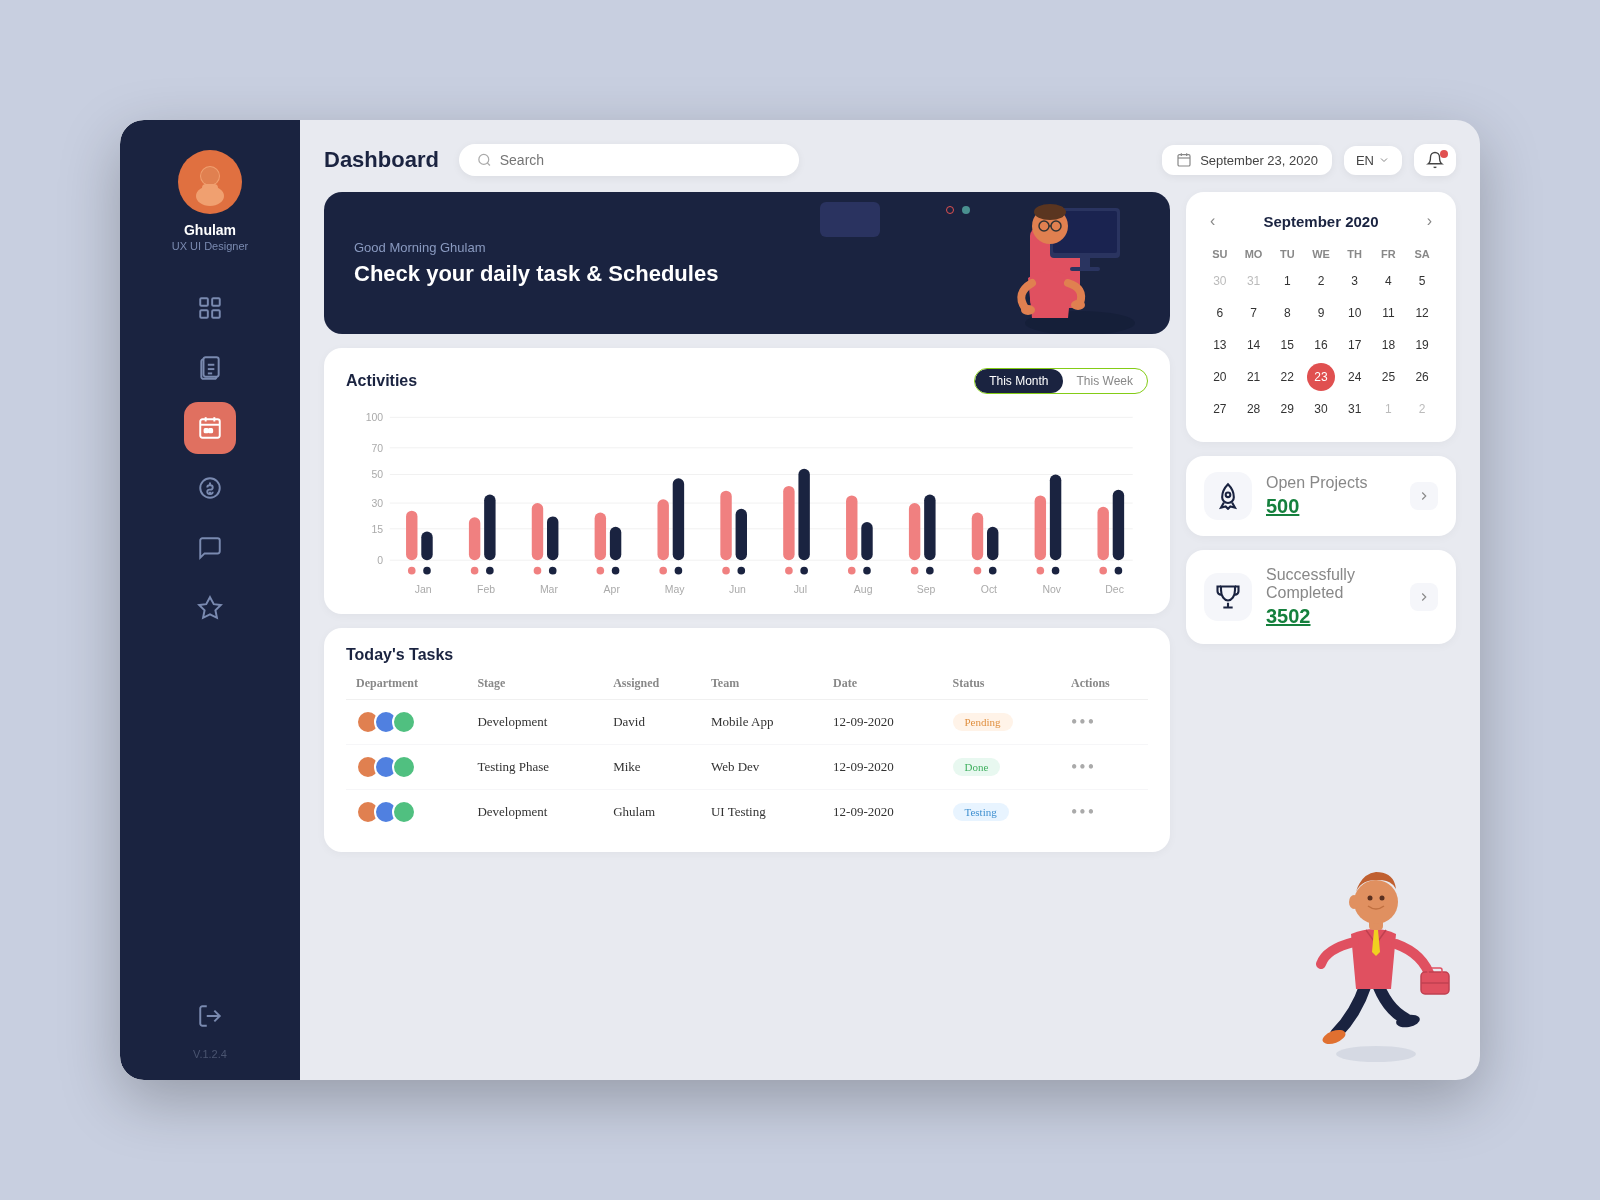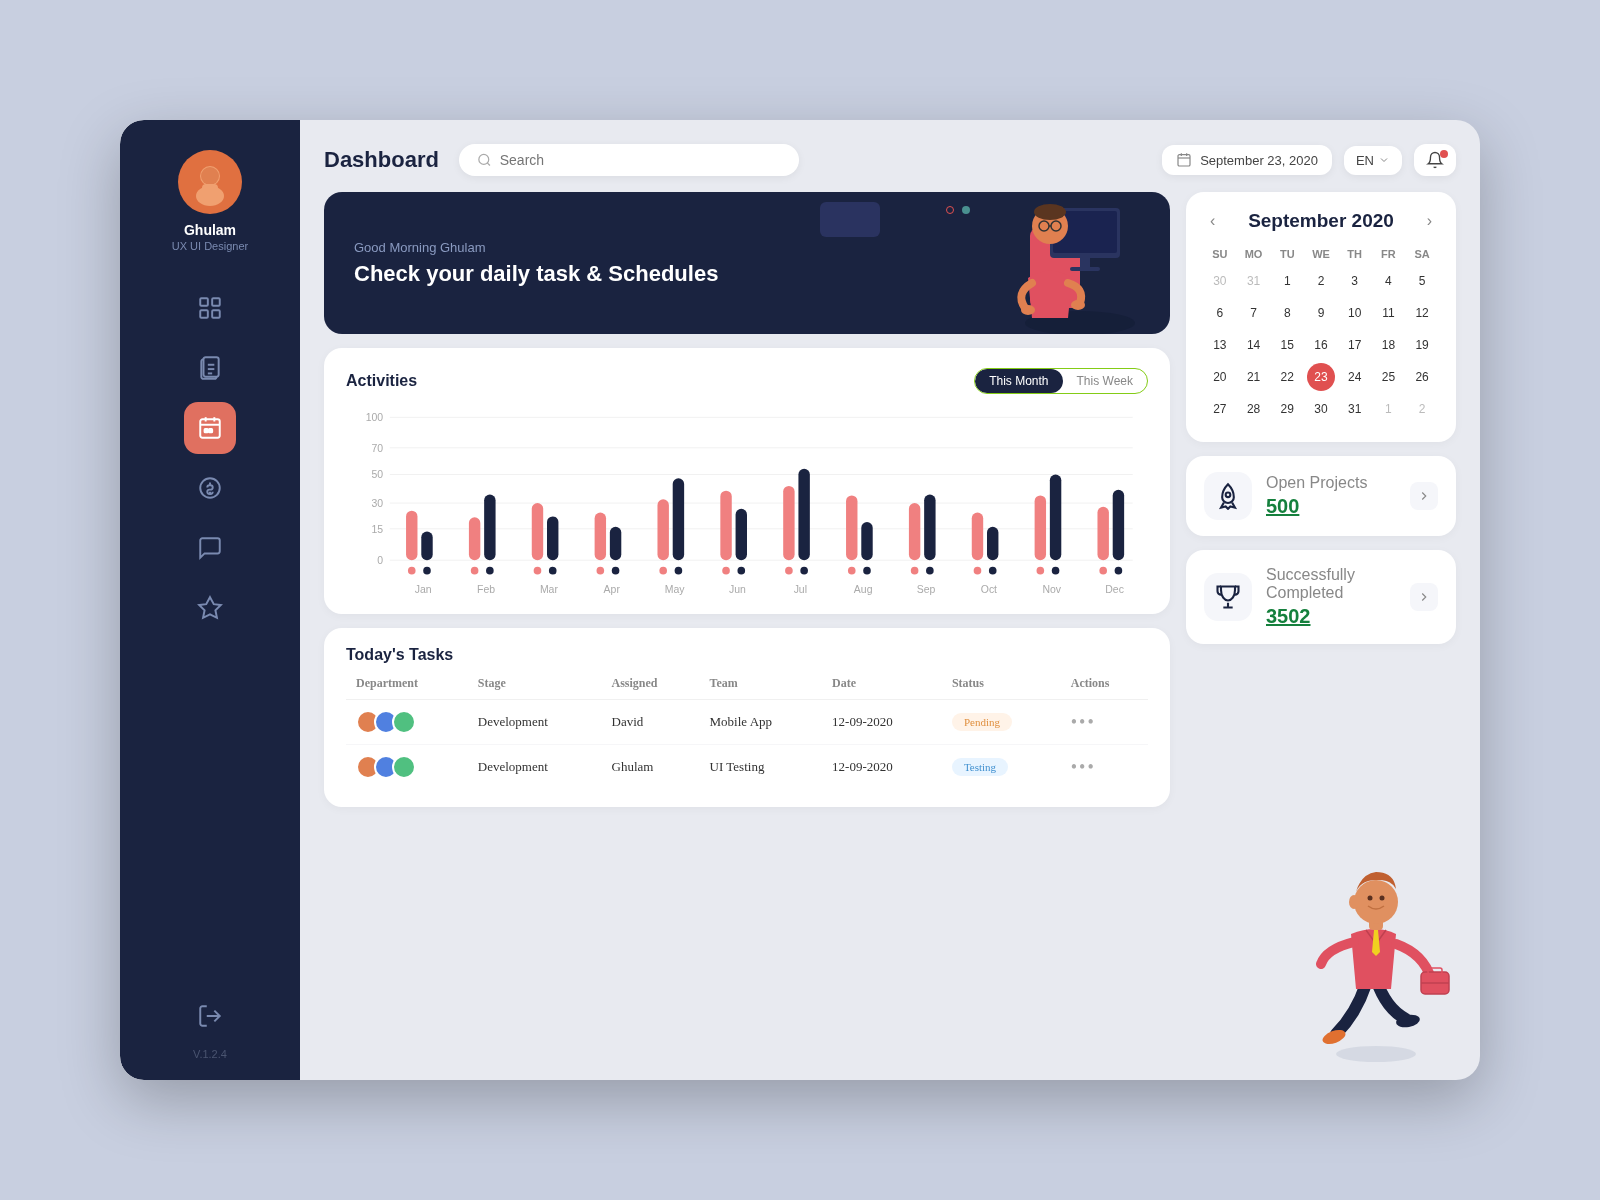--- a/index.html
+++ b/index.html
@@ -344,21 +344,21 @@
       padding: 18px 18px;
       box-shadow: 0 2px 10px rgba(0,0,0,0.04);
     }
     .cal-header {
       display: flex;
       align-items: center;
       justify-content: space-between;
       margin-bottom: 12px;
     }
     .cal-month {
-      font-size: 19px;
+      font-size: 15px;
       font-weight: 700;
       color: #1a2340;
     }
     .cal-nav {
       background: none;
       border: none;
       color: #888;
       cursor: pointer;
       font-size: 16px;
       padding: 2px 6px;
@@ -717,20 +717,35 @@
                       <div class="dept-avatar"></div>
                       <div class="dept-avatar"></div>
                       <div class="dept-avatar"></div>
                     </div>
                   </td>
                   <td>Development</td>
                   <td>David</td>
                   <td>Mobile App</td>
                   <td>12-09-2020</td>
                   <td><span class="status-badge status-pending">Pending</span></td>
+                  <td><span class="actions-dots">•••</span></td>
+                </tr>
+                <tr>
+                  <td>
+                    <div class="dept-avatars">
+                      <div class="dept-avatar"></div>
+                      <div class="dept-avatar"></div>
+                      <div class="dept-avatar"></div>
+                    </div>
+                  </td>
+                  <td>Testing Phase</td>
+                  <td>Mike</td>
+                  <td>Web Dev</td>
+                  <td>12-09-2020</td>
+                  <td><span class="status-badge status-done">Done</span></td>
                   <td><span class="actions-dots">•••</span></td>
                 </tr>
                 <tr>
                   <td>
                     <div class="dept-avatars">
                       <div class="dept-avatar"></div>
                       <div class="dept-avatar"></div>
                       <div class="dept-avatar"></div>
                     </div>
                   </td>

